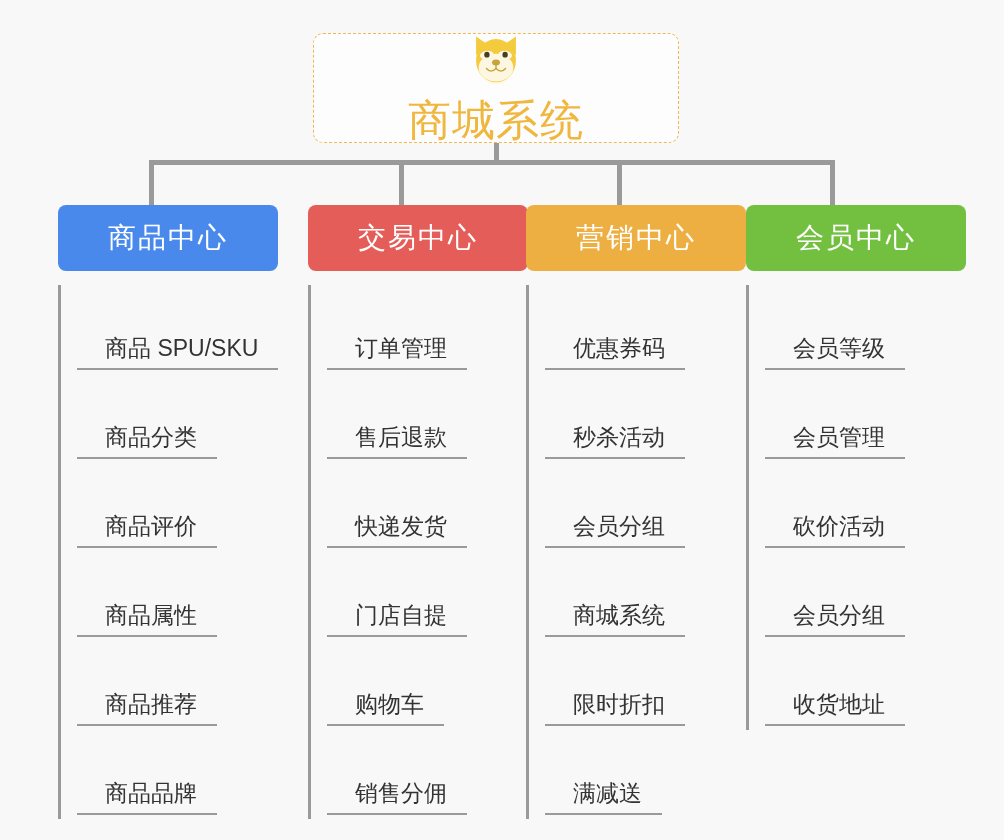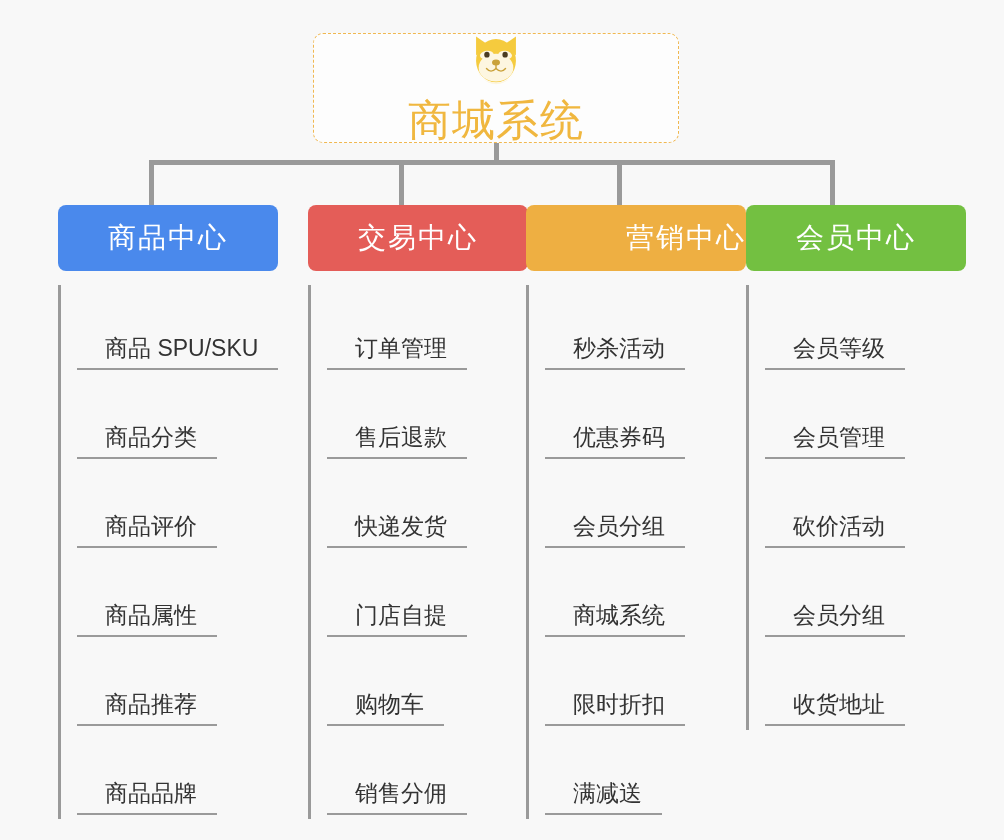--- a/index.html
+++ b/index.html
@@ -194,29 +194,29 @@
       <div class="leaf">
           <span class="leaf-label">商品推荐</span>
         </div>
       <div class="leaf">
           <span class="leaf-label">商品品牌</span>
         </div>
     </div>
   </div>
 
   <div class="branch" id="branch-2">
-    <div class="branch-header" style="background: rgb(238, 175, 66); justify-content: flex-end;">
+    <div class="branch-header" style="background: rgb(238, 175, 66);">
       <span>营销中心</span>
     </div>
     <div class="branch-body">
       <div class="leaf">
+          <span class="leaf-label">优惠券码</span>
+        </div>
+      <div class="leaf">
           <span class="leaf-label">秒杀活动</span>
-        </div>
-      <div class="leaf">
-          <span class="leaf-label">优惠券码</span>
         </div>
       <div class="leaf">
           <span class="leaf-label">会员分组</span>
         </div>
       <div class="leaf">
           <span class="leaf-label">商城系统</span>
         </div>
       <div class="leaf">
           <span class="leaf-label">限时折扣</span>
         </div>

